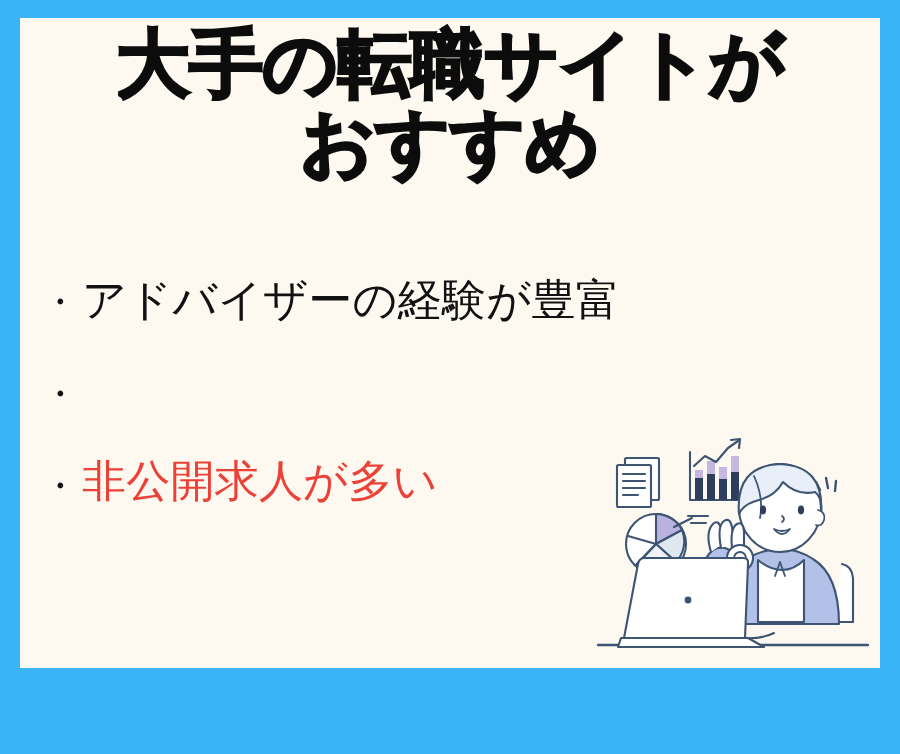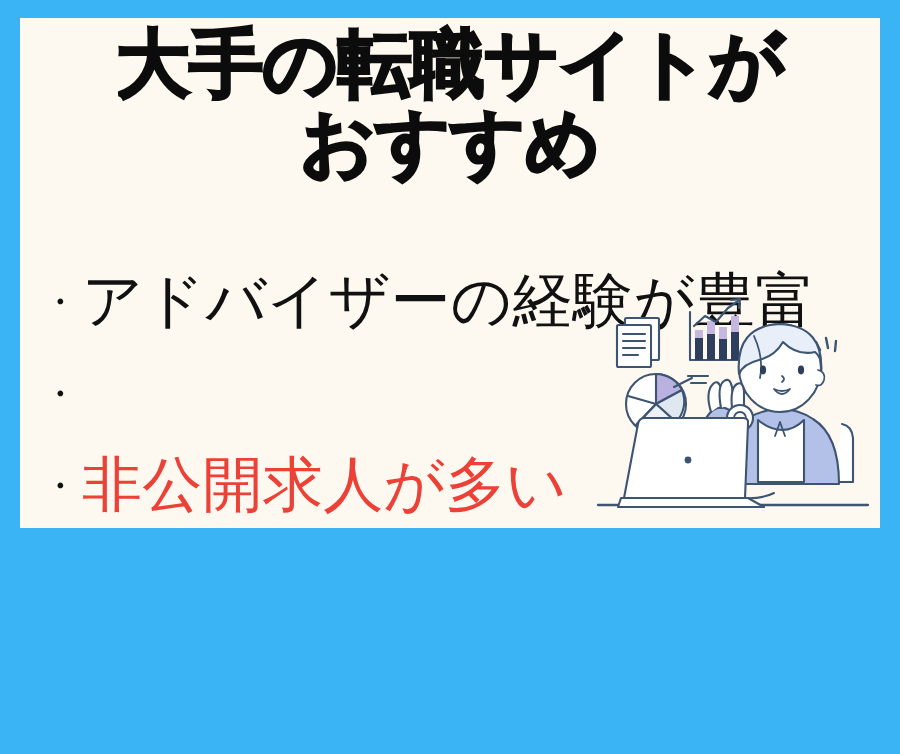--- a/index.html
+++ b/index.html
@@ -14,21 +14,21 @@
     position: relative;
     width: 900px;
     height: 754px;
     background: #3bb4f5;
   }
   #inner {
     position: absolute;
     left: 20px;
     top: 18px;
     width: 860px;
-    height: 510px;
+    height: 650px;
     background: #fdf8f0;
     overflow: hidden;
   }
 
   
   #title-block {
     position: absolute;
     left: 0;
     top: 8px;
     width: 860px;
@@ -64,27 +64,27 @@
     text-align: center;
     font-size: 30px;
     line-height: 1;
     color: #111;
     font-weight: bold;
     position: relative;
     top: 2px;
   }
   .bullet-text {
     font-family: "DejaVu Sans", "Liberation Sans", sans-serif;
-    font-size: 60px;
+    font-size: 44px;
     line-height: 1.05;
     color: #111111;
     white-space: nowrap;
     letter-spacing: 0.005em;
   }
-  .bullet-text.accent { color: #ec4137; }
+  .bullet-text.accent { color: #ec4137; font-family: Liberation Mono, monospace; }
 
   
   #illustration {
     position: absolute;
     right: 2px;
     bottom: 2px;
     width: 290px;
     height: 234px;
   }
   #illustration svg { display: block; width: 100%; height: 100%; }

